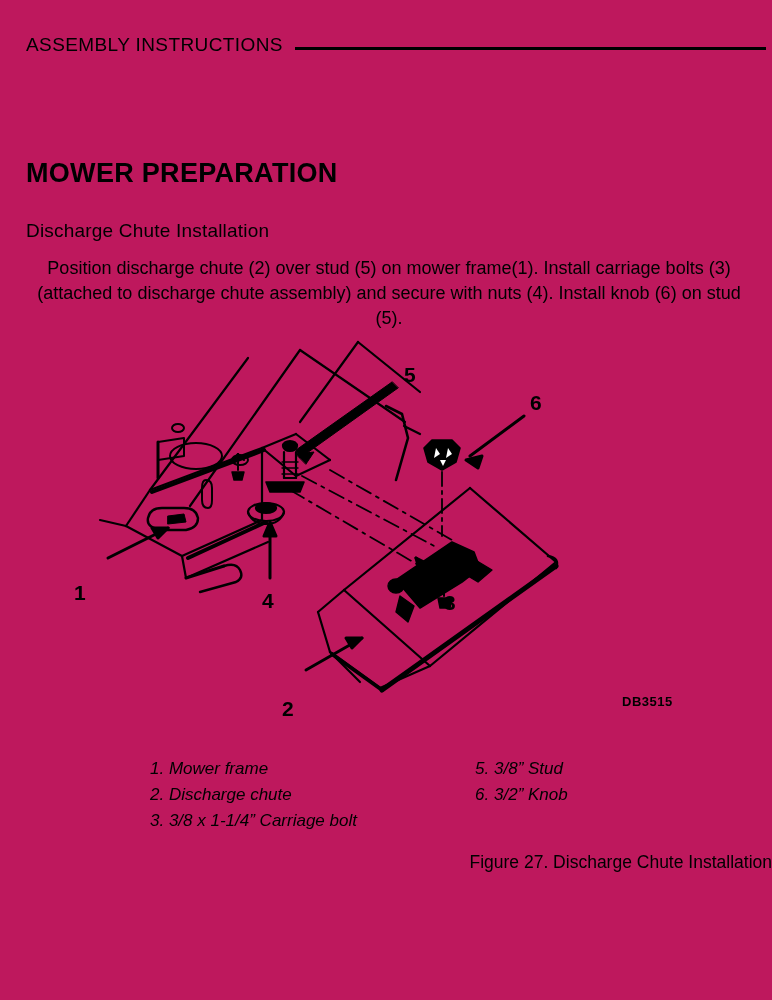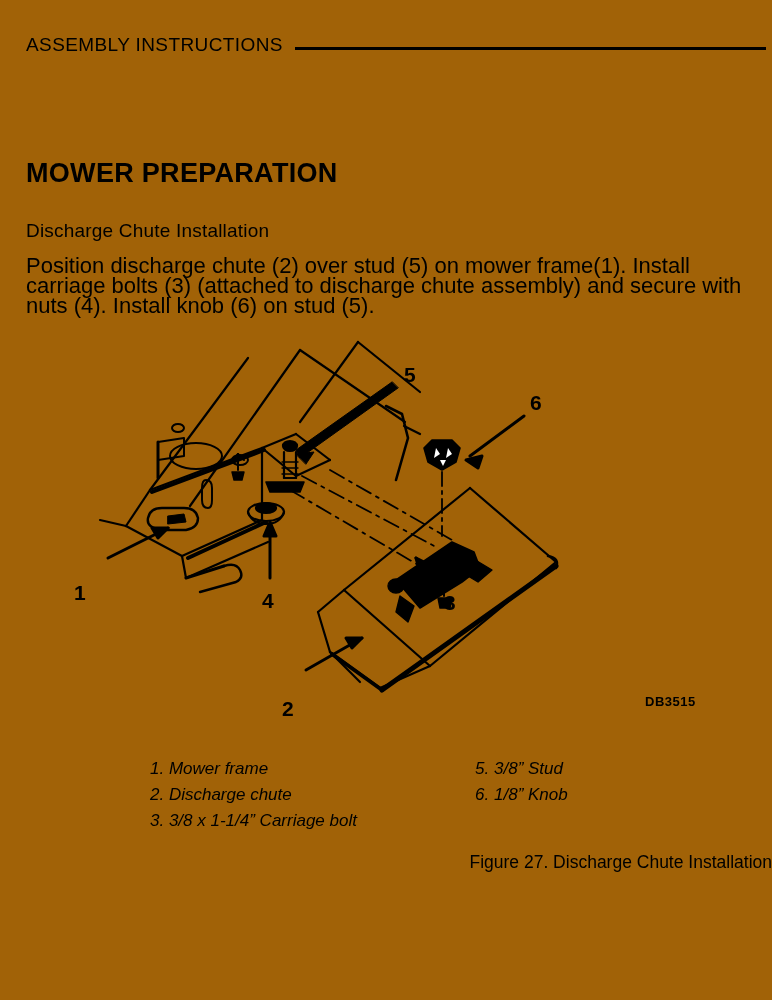--- a/index.html
+++ b/index.html
@@ -9,21 +9,21 @@
     background: #ffffff;
   }
   body {
     font-family: "Liberation Sans", sans-serif;
     color: #000000;
   }
   .page {
     position: relative;
     width: 772px;
     height: 1000px;
-    background: #a16207;
+    background: #be185d;
     overflow: hidden;
   }
 
   
   .header {
     position: absolute;
     left: 26px;
     top: 30px;
     width: 740px;
     height: 30px;
@@ -62,44 +62,43 @@
     letter-spacing: 0.2px;
     margin-top: 16px;
   }
 
   
   .body-text {
     position: absolute;
     left: 26px;
     top: 256px;
     width: 726px;
-    font-size: 22px;
-    line-height: 20px;
-    text-align: left;
+    font-size: 18px;
+    line-height: 25px;
+    text-align: center;
   }
 
   
   .figure {
     position: absolute;
     left: 0;
     top: 330px;
     width: 772px;
     height: 400px;
   }
   .figure svg {
     display: block;
   }
   .drawing-code {
     position: absolute;
     left: 622px;
     top: 694px;
     font-size: 13px;
     font-weight: bold;
     letter-spacing: 0.5px;
-    margin-left: 23px;
   }
 
   
   .legend {
     position: absolute;
     left: 150px;
     top: 756px;
     width: 470px;
     display: flex;
     gap: 16px;
@@ -329,19 +328,19 @@
   <div class="drawing-code">DB3515</div>
 
   <div class="legend">
     <div class="legend-col legend-col-left">
       <div class="legend-item">1. Mower frame</div>
       <div class="legend-item">2. Discharge chute</div>
       <div class="legend-item">3. 3/8 x 1-1/4” Carriage bolt</div>
     </div>
     <div class="legend-col legend-col-right">
       <div class="legend-item">5. 3/8” Stud</div>
-      <div class="legend-item">6. 1/8” Knob</div>
+      <div class="legend-item">6. 3/2” Knob</div>
     </div>
   </div>
 
   <div class="caption">Figure 27. Discharge Chute Installation</div>
 
 </div>
 
 </body></html>

